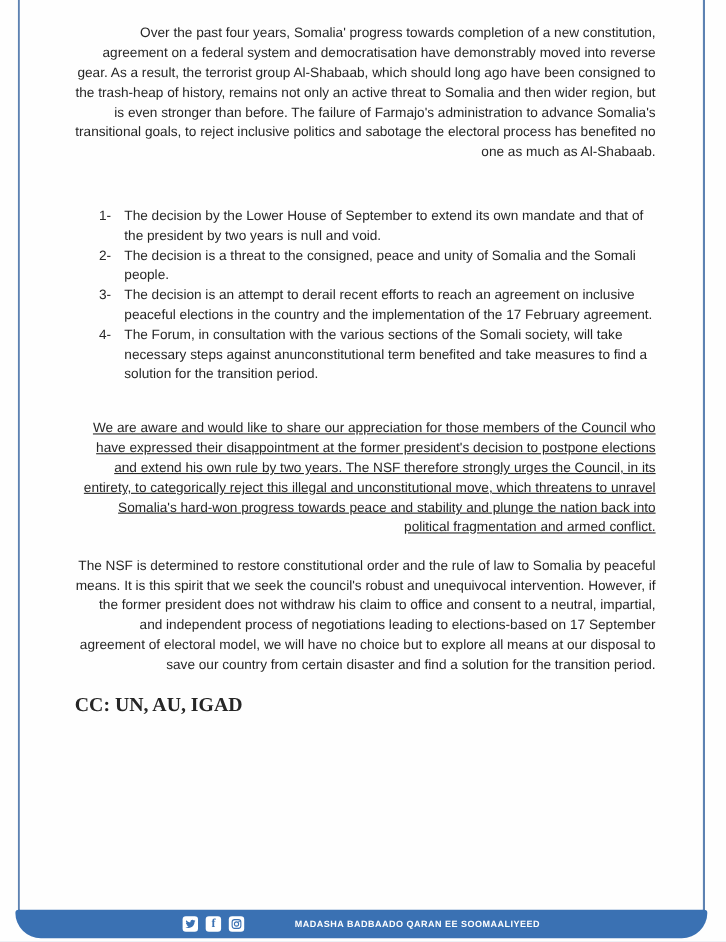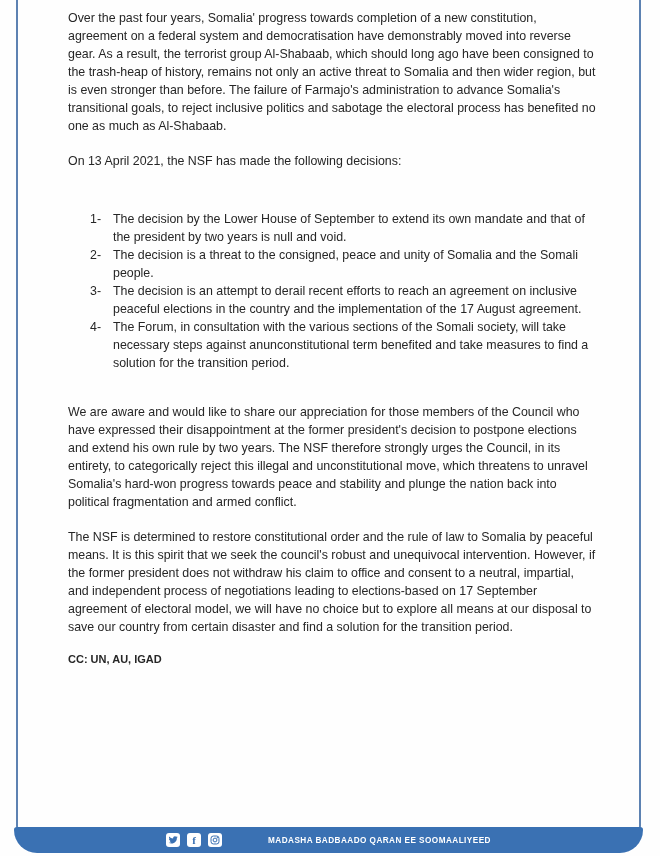--- a/index.html
+++ b/index.html
@@ -31,22 +31,22 @@
   }
   .content {
     position: absolute;
     top: 9px;
     left: 68px;
     width: 528px;
   }
   .para {
     font-size: 12.4px;
     line-height: 18px;
-    margin: 0 0 17px 0;
-    text-align: left;
+    margin: 12px 0 17px 0;
+    text-align: right;
   }
   .decisions-intro {
     margin-bottom: 0;
   }
   .decision-list {
     list-style: none;
     margin: 40px 0 0 0;
     padding: 0 0 0 22px;
   }
   .decision-item {
@@ -56,25 +56,27 @@
   }
   .decision-num {
     flex: 0 0 23px;
   }
   .decision-text {
     flex: 1 1 auto;
     max-width: 482px;
   }
   .para-after-list {
     margin-top: 31px;
+    text-decoration: underline;
   }
   .cc-line {
-    font-size: 11px;
+    font-size: 18px;
     font-weight: bold;
     margin: 0;
+    font-family: Liberation Serif, serif;
   }
   
   .footer-bar {
     position: absolute;
     left: 14px;
     right: 17px;
     bottom: 3px;
     height: 26px;
     background: #3a71b3;
     border-radius: 3px 3px 24px 24px;
@@ -118,34 +120,33 @@
 <body>
 
 <div class="page">
 
   <div class="page-frame"></div>
 
   <div class="content">
 
     <p class="para">Over the past four years, Somalia' progress towards completion of a new constitution, agreement on a federal system and democratisation have demonstrably moved into reverse gear. As a result, the terrorist group Al-Shabaab, which should long ago have been consigned to the trash-heap of history, remains not only an active threat to Somalia and then wider region, but is even stronger than before. The failure of Farmajo's administration to advance Somalia's transitional goals, to reject inclusive politics and sabotage the electoral process has benefited no one as much as Al-Shabaab.</p>
 
-    <p class="para decisions-intro">On 13 April 2021, the NSF has made the following decisions:</p>
 
     <ol class="decision-list">
       <li class="decision-item">
         <span class="decision-num">1-</span>
         <span class="decision-text">The decision by the Lower House of September to extend its own mandate and that of the president by two years is null and void.</span>
       </li>
       <li class="decision-item">
         <span class="decision-num">2-</span>
         <span class="decision-text">The decision is a threat to the consigned, peace and unity of Somalia and the Somali people.</span>
       </li>
       <li class="decision-item">
         <span class="decision-num">3-</span>
-        <span class="decision-text">The decision is an attempt to derail recent efforts to reach an agreement on inclusive peaceful elections in the country and the implementation of the 17 August agreement.</span>
+        <span class="decision-text">The decision is an attempt to derail recent efforts to reach an agreement on inclusive peaceful elections in the country and the implementation of the 17 February agreement.</span>
       </li>
       <li class="decision-item">
         <span class="decision-num">4-</span>
         <span class="decision-text">The Forum, in consultation with the various sections of the Somali society, will take necessary steps against anunconstitutional term benefited and take measures to find a solution for the transition period.</span>
       </li>
     </ol>
 
     <p class="para para-after-list">We are aware and would like to share our appreciation for those members of the Council who have expressed their disappointment at the former president's decision to postpone elections and extend his own rule by two years. The NSF therefore strongly urges the Council, in its entirety, to categorically reject this illegal and unconstitutional move, which threatens to unravel Somalia's hard-won progress towards peace and stability and plunge the nation back into political fragmentation and armed conflict.</p>
 
     <p class="para">The NSF is determined to restore constitutional order and the rule of law to Somalia by peaceful means. It is this spirit that we seek the council's robust and unequivocal intervention. However, if the former president does not withdraw his claim to office and consent to a neutral, impartial, and independent process of negotiations leading to elections-based on 17 September agreement of electoral model, we will have no choice but to explore all means at our disposal to save our country from certain disaster and find a solution for the transition period.</p>

